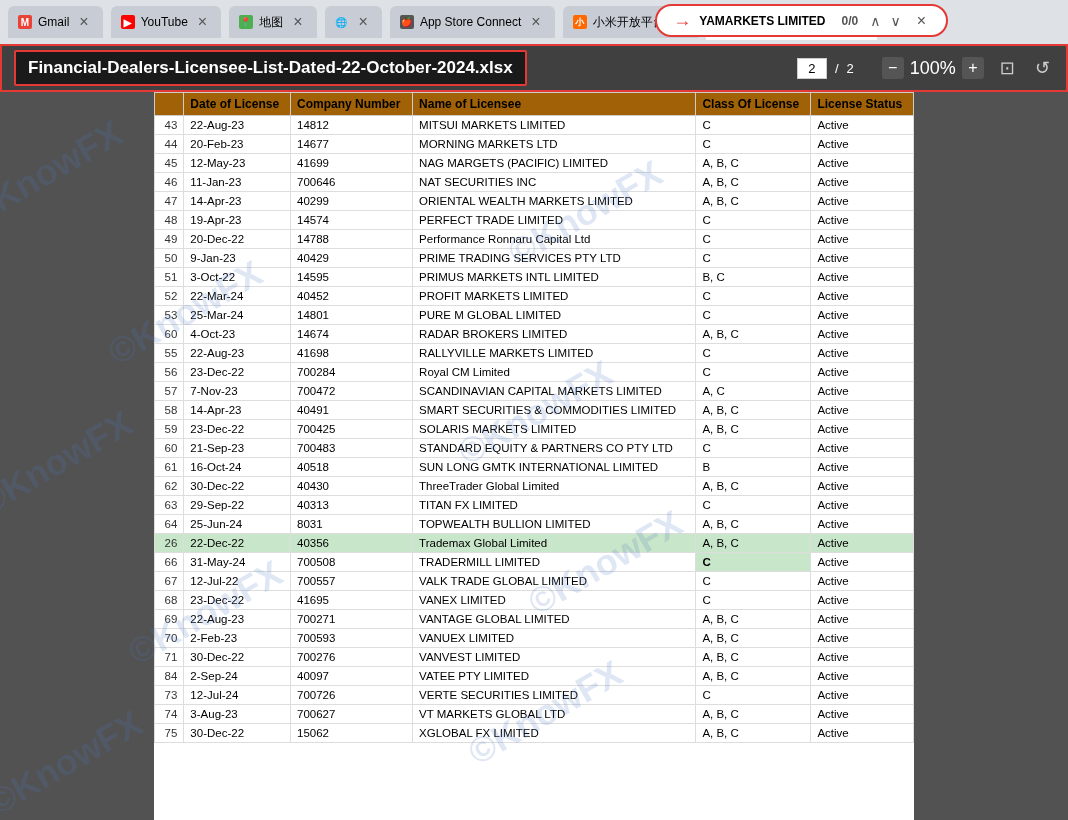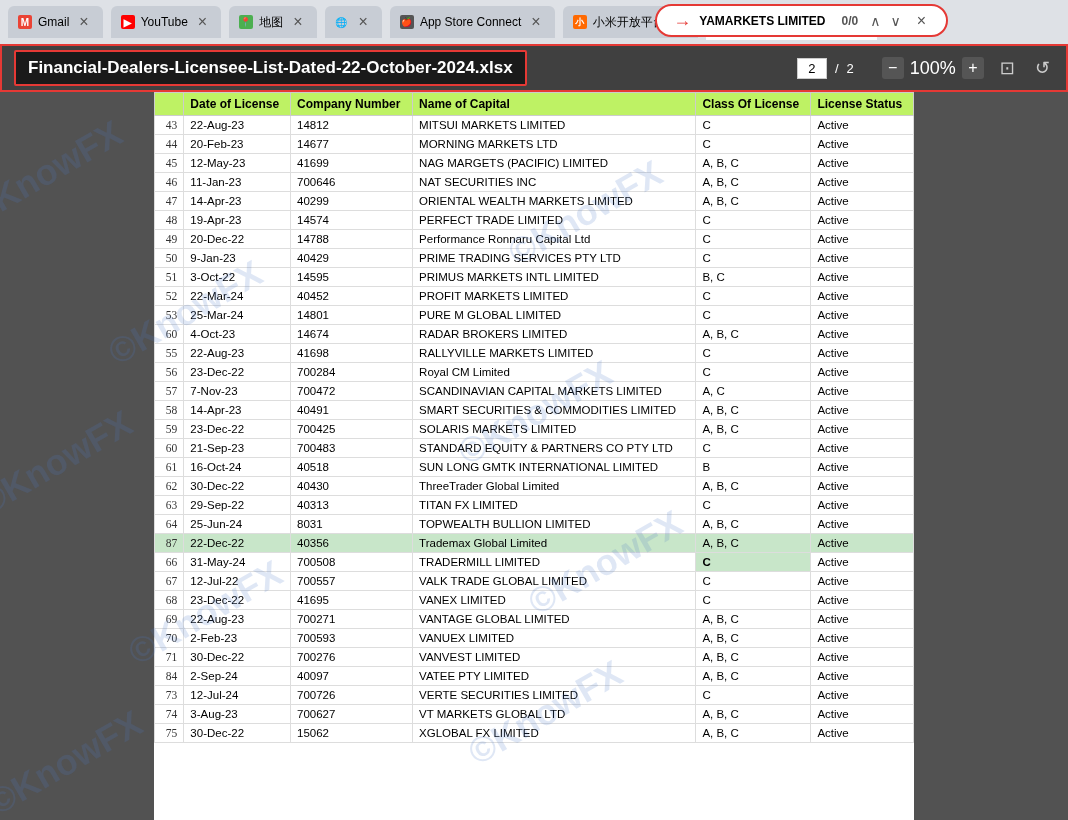--- a/index.html
+++ b/index.html
@@ -196,40 +196,39 @@
       position: relative;
       z-index: 1;
     }
 
     table {
       width: 100%;
       border-collapse: collapse;
       font-size: 12px;
     }
     thead th {
-      background: #bef264;
+      background: #a16207;
       border: 1px solid #ccc;
       padding: 4px 6px;
       text-align: left;
       font-weight: bold;
       font-size: 12px;
     }
     tbody tr {
       border: 1px solid #ddd;
     }
     tbody td {
       border: 1px solid #ddd;
       padding: 3px 6px;
       font-size: 11.5px;
     }
     .row-num {
       text-align: right;
       color: #333;
       min-width: 28px;
-      font-family: Liberation Serif, serif;
     }
     .col-date { min-width: 72px; }
     .col-company { min-width: 48px; }
     .col-name { min-width: 220px; }
     .col-class { min-width: 70px; }
     .col-status { min-width: 55px; }
 
     .highlighted-row td {
       background: #c8e6c9 !important;
     }
@@ -319,21 +318,21 @@
     <span class="watermark-text" style="top:600px; left:460px;">©KnowFX</span>
   </div>
 
   <div class="table-container">
     <table>
       <thead>
         <tr>
           <th class="row-num"></th>
           <th class="col-date">Date of License</th>
           <th class="col-company">Company Number</th>
-          <th class="col-name">Name of Capital</th>
+          <th class="col-name">Name of Licensee</th>
           <th class="col-class">Class Of License</th>
           <th class="col-status">License Status</th>
         </tr>
       </thead>
       <tbody id="table-body">
       <tr>
             <td class="row-num">43</td>
             <td class="col-date">22-Aug-23</td>
             <td class="col-company">14812</td>
             <td class="col-name">MITSUI MARKETS LIMITED</td>
@@ -502,21 +501,21 @@
           </tr>
           <tr>
             <td class="row-num">64</td>
             <td class="col-date">25-Jun-24</td>
             <td class="col-company">8031</td>
             <td class="col-name">TOPWEALTH BULLION LIMITED</td>
             <td class="col-class">A, B, C</td>
             <td class="col-status">Active</td>
           </tr>
           <tr class="highlighted-row">
-            <td class="row-num">87</td>
+            <td class="row-num">26</td>
             <td class="col-date">22-Dec-22</td>
             <td class="col-company">40356</td>
             <td class="col-name">Trademax Global Limited</td>
             <td class="col-class">A, B, C</td>
             <td class="col-status">Active</td>
           </tr>
           <tr>
             <td class="row-num">66</td>
             <td class="col-date">31-May-24</td>
             <td class="col-company">700508</td>

